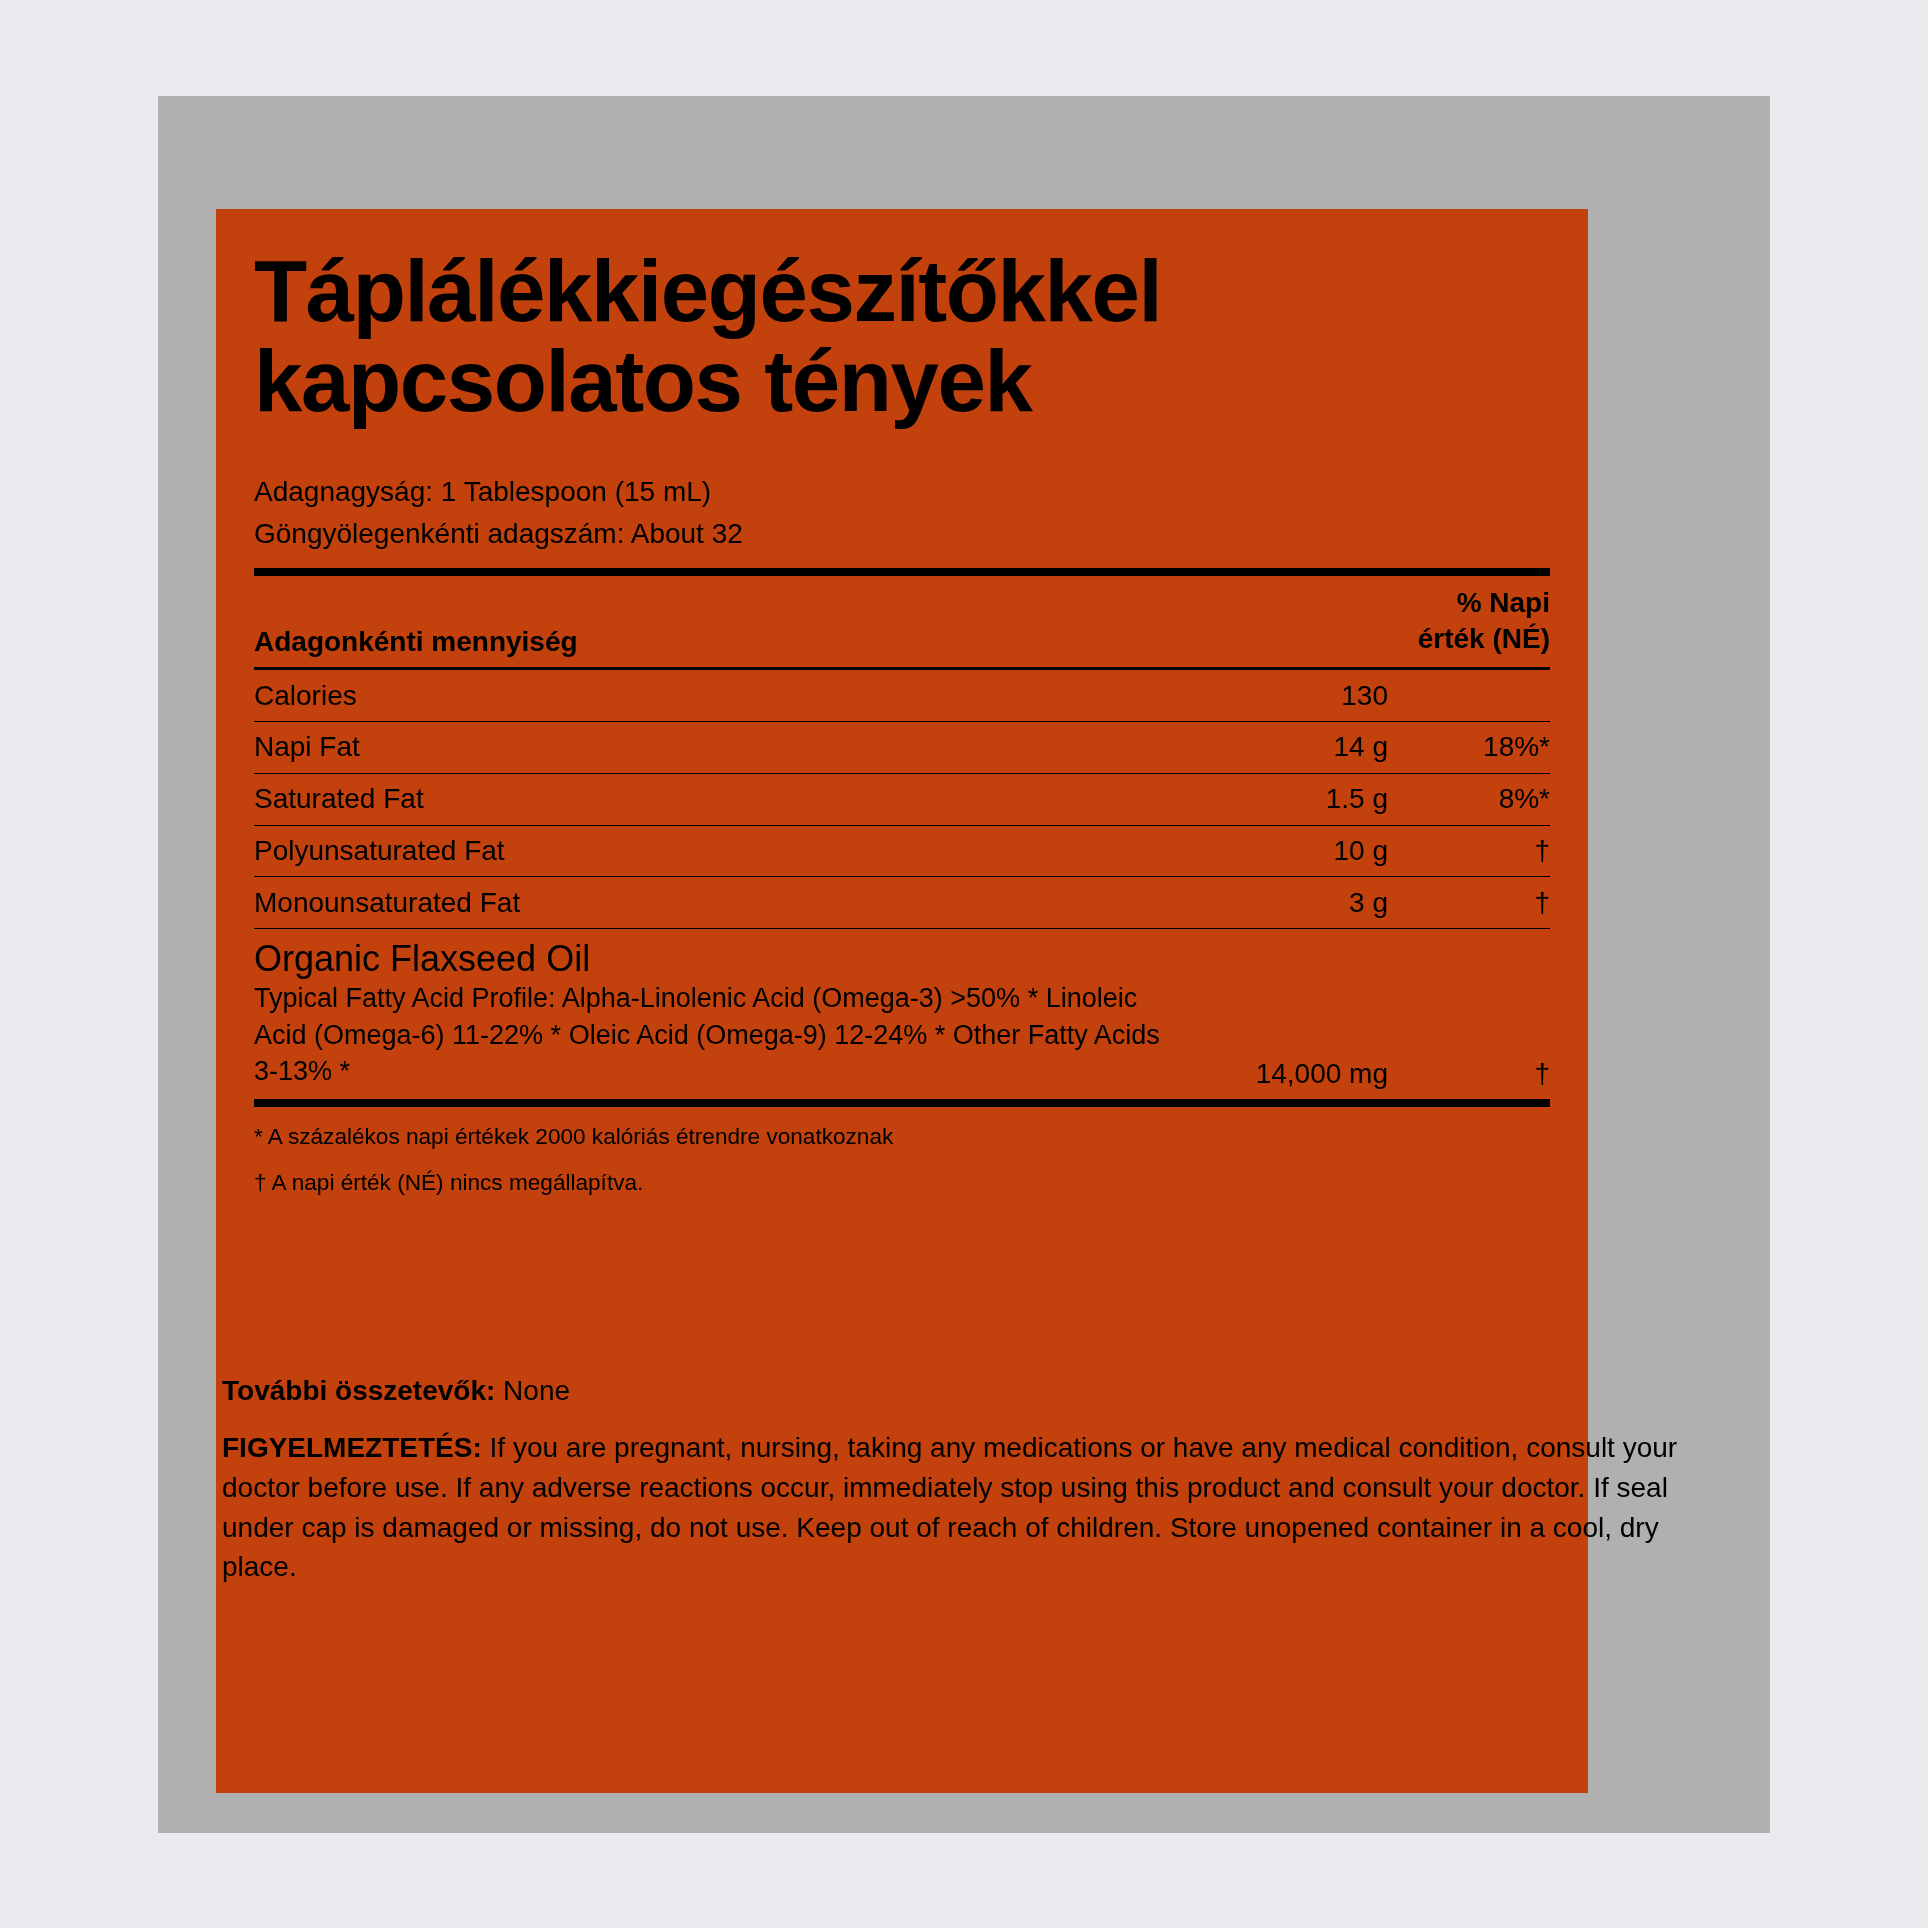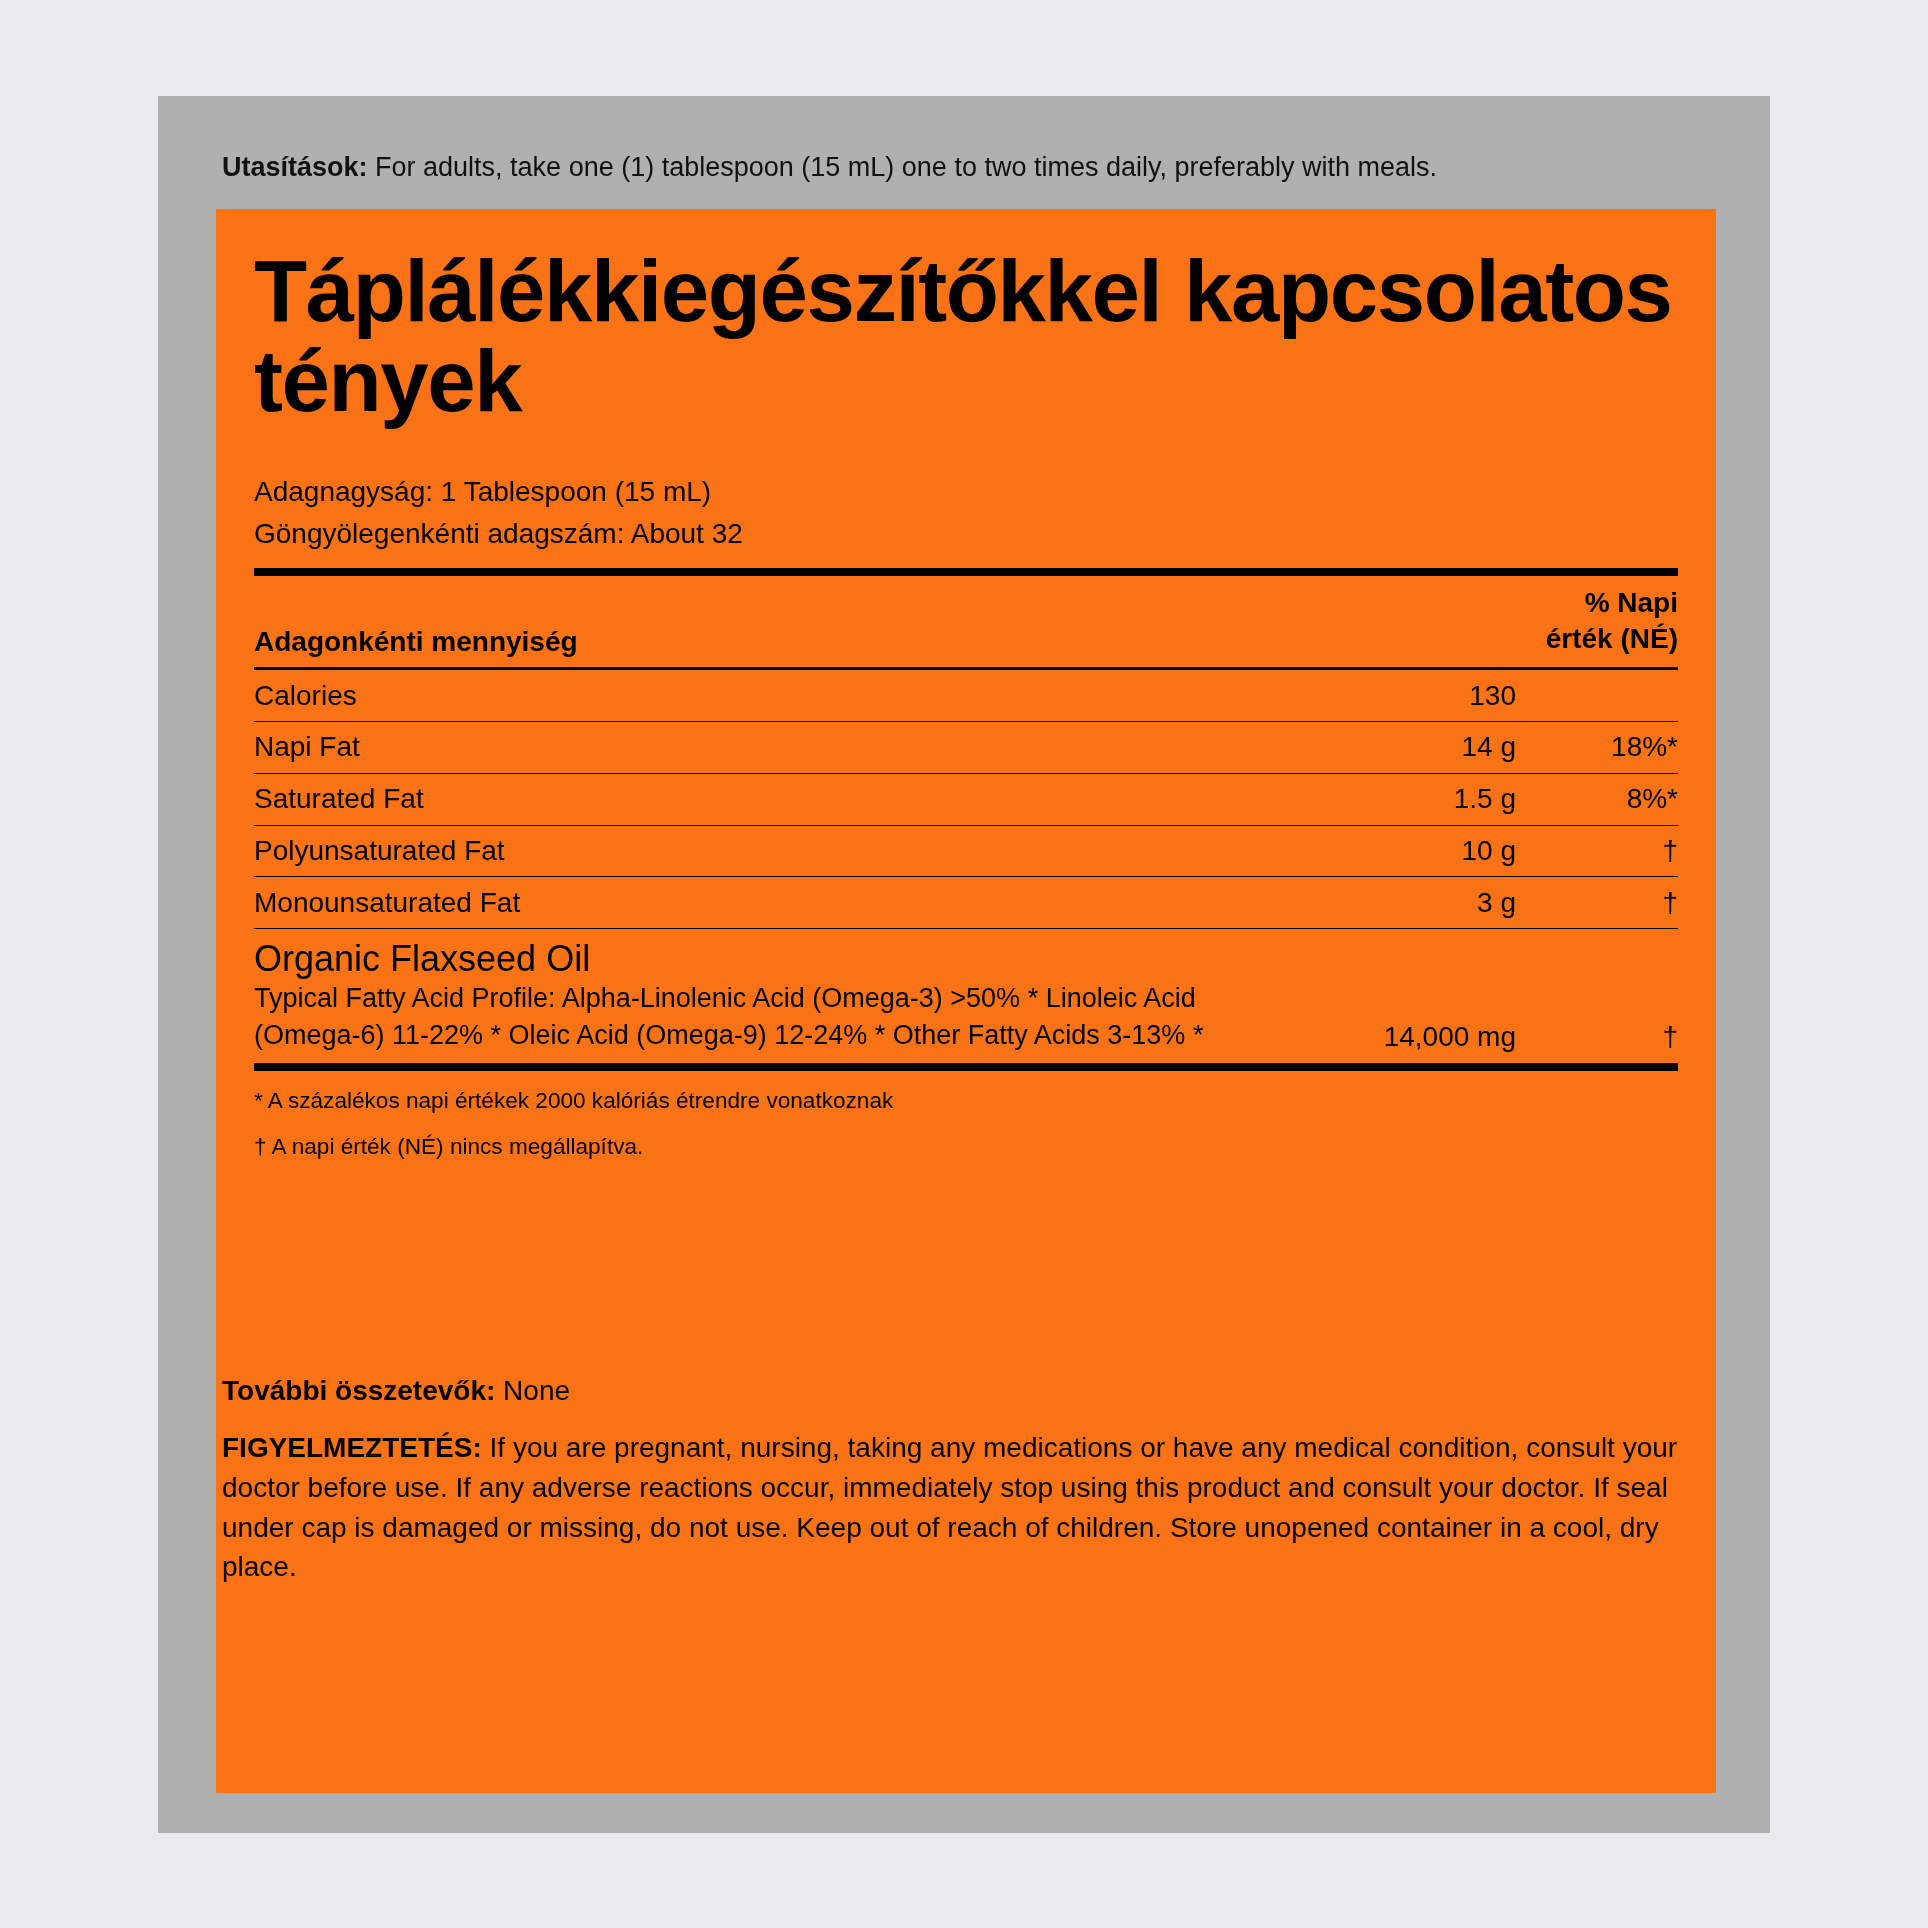--- a/index.html
+++ b/index.html
@@ -33,23 +33,23 @@
     font-size: 27px;
     line-height: 1.35;
     color: #111;
   }
   .directions b { font-weight: bold; }
 
   .factbox {
     position: absolute;
     left: 58px;
     top: 113px;
-    width: 1500px;
+    width: 1372px;
     height: 1584px;
-    background: #f97316;
+    background: #c2410c;
     box-sizing: border-box;
   }
 
   .inner {
     position: absolute;
     left: 0;
     top: 0;
     right: 0;
     bottom: 0;
     padding: 26px 38px 22.6px 38px;
@@ -143,23 +143,20 @@
     font-size: 28px;
     line-height: 1.42;
   }
   .warning b { font-weight: bold; }
 </style>
 </head>
 <body>
 
 <div class="panel">
 
-  <div class="directions">
-    <b>Utasítások:</b><span> For adults, take one (1) tablespoon (15 mL) one to two times daily, preferably with meals.</span>
-  </div>
 
   <div class="factbox">
     <div class="inner">
 
       <div class="title">Táplálékkiegészítőkkel kapcsolatos tények</div>
 
       <div class="serving">Adagnagyság: 1 Tablespoon (15 mL)</div>
       <div class="serving" style="margin-top:1.9px;">Göngyölegenkénti adagszám: About 32</div>
 
       <div class="rule-thick"></div>

